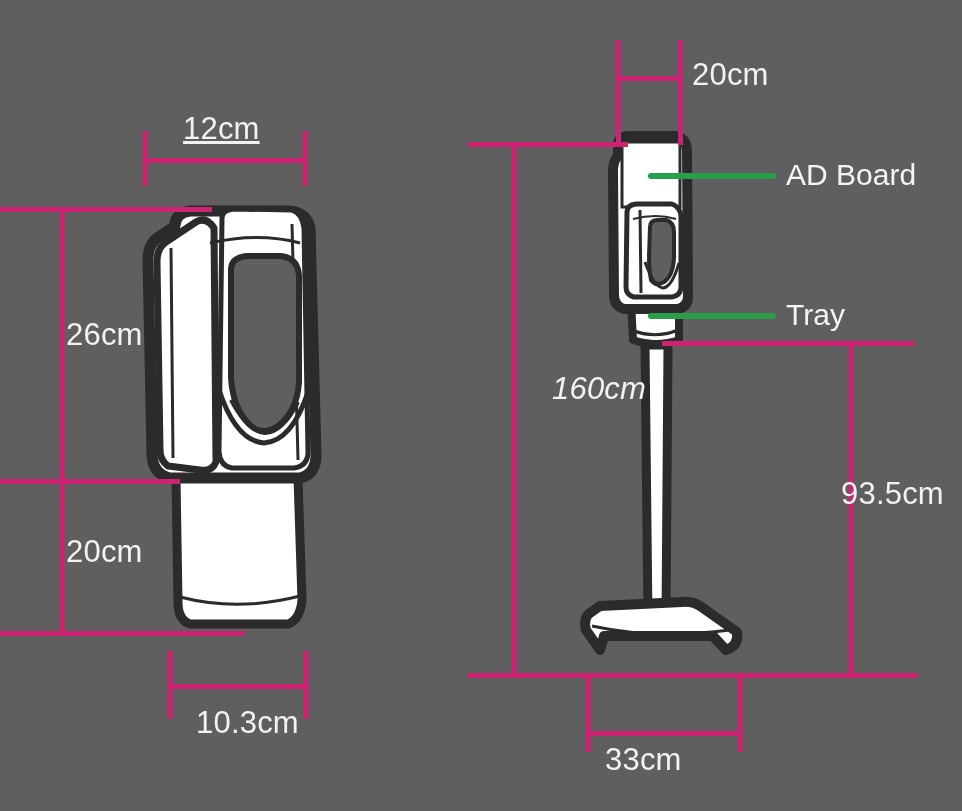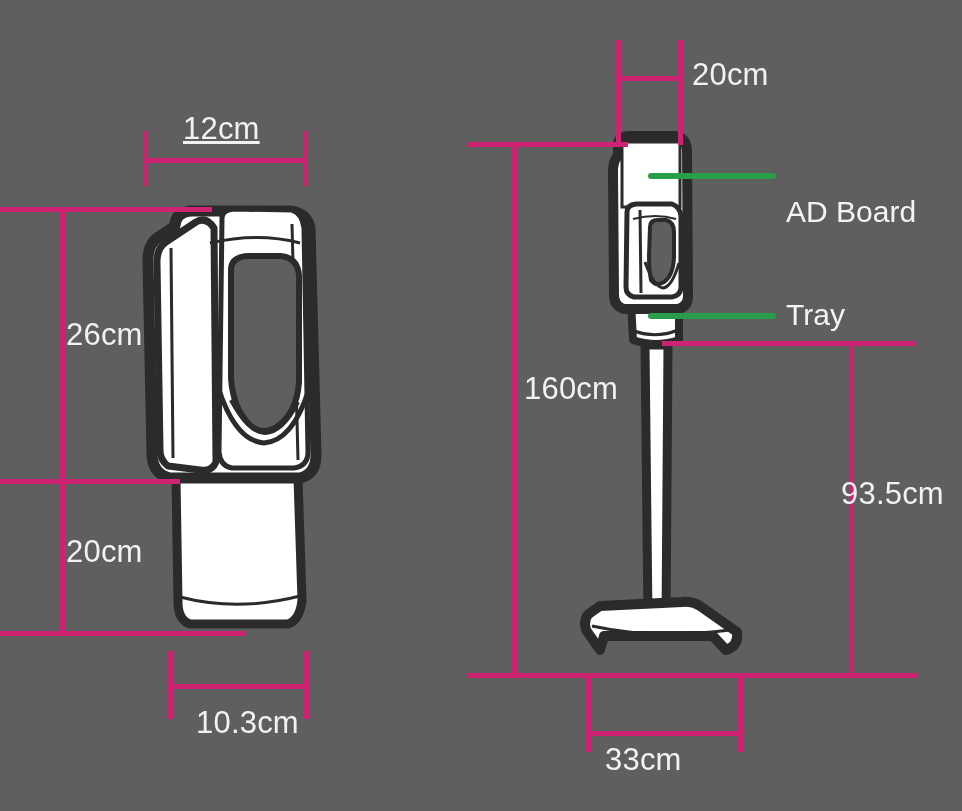--- a/index.html
+++ b/index.html
@@ -118,30 +118,30 @@
   <div class="dim-label" style="left:196px;top:709px;">10.3cm</div>
 
   <div class="dim-v" style="left:616px;top:40px;height:105px;"></div>
   <div class="dim-v" style="left:678px;top:40px;height:105px;"></div>
   <div class="dim-h" style="left:616px;top:76px;width:67px;"></div>
   <div class="dim-label" style="left:692px;top:61px;">20cm</div>
 
   <div class="dim-h" style="left:468px;top:142px;width:160px;"></div>
   <div class="dim-h" style="left:468px;top:673px;width:450px;"></div>
   <div class="dim-v" style="left:512px;top:142px;height:536px;"></div>
-  <div class="dim-label" style="left:524px;top:375px;">160cm</div>
+  <div class="dim-label" style="left:552px;top:375px;font-style:italic;">160cm</div>
 
   <div class="dim-h" style="left:662px;top:341px;width:253px;"></div>
   <div class="dim-v" style="left:849px;top:341px;height:337px;"></div>
   <div class="dim-label" style="left:841px;top:480px;">93.5cm</div>
 
   <div class="dim-v" style="left:586px;top:673px;height:79px;"></div>
   <div class="dim-v" style="left:738px;top:673px;height:79px;"></div>
   <div class="dim-h" style="left:586px;top:731px;width:157px;"></div>
   <div class="dim-label" style="left:605px;top:746px;">33cm</div>
 
   <div class="lead" style="left:648px;top:173px;width:128px;"></div>
-  <div class="callout-label" style="left:786px;top:158px;margin-top:37px;">AD Board</div>
+  <div class="callout-label" style="left:786px;top:158px;">AD Board</div>
 
   <div class="lead" style="left:648px;top:313px;width:128px;"></div>
   <div class="callout-label" style="left:786px;top:298px;">Tray</div>
 
 </div>
 
 </body></html>

